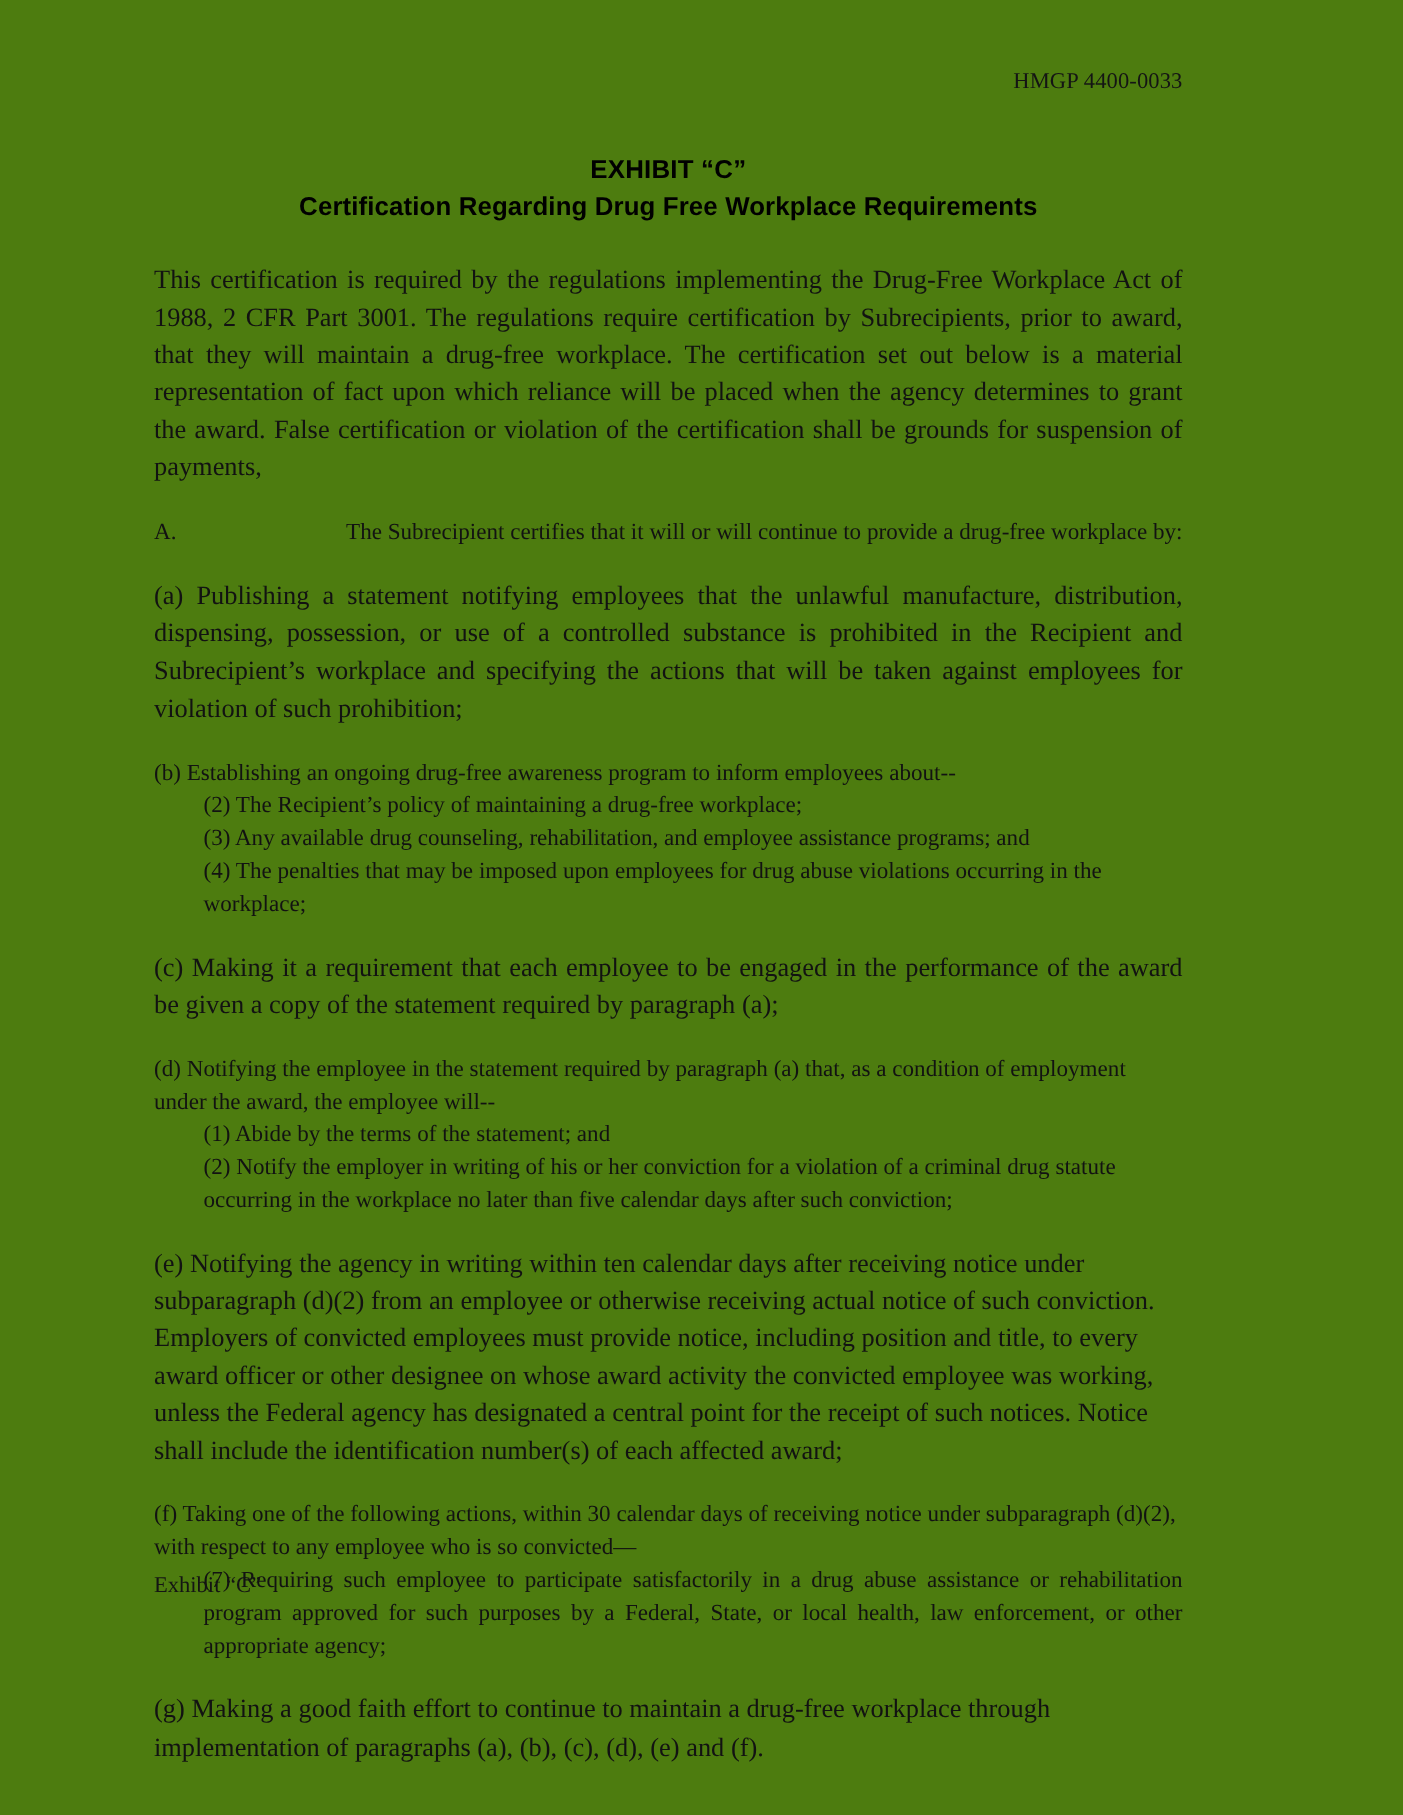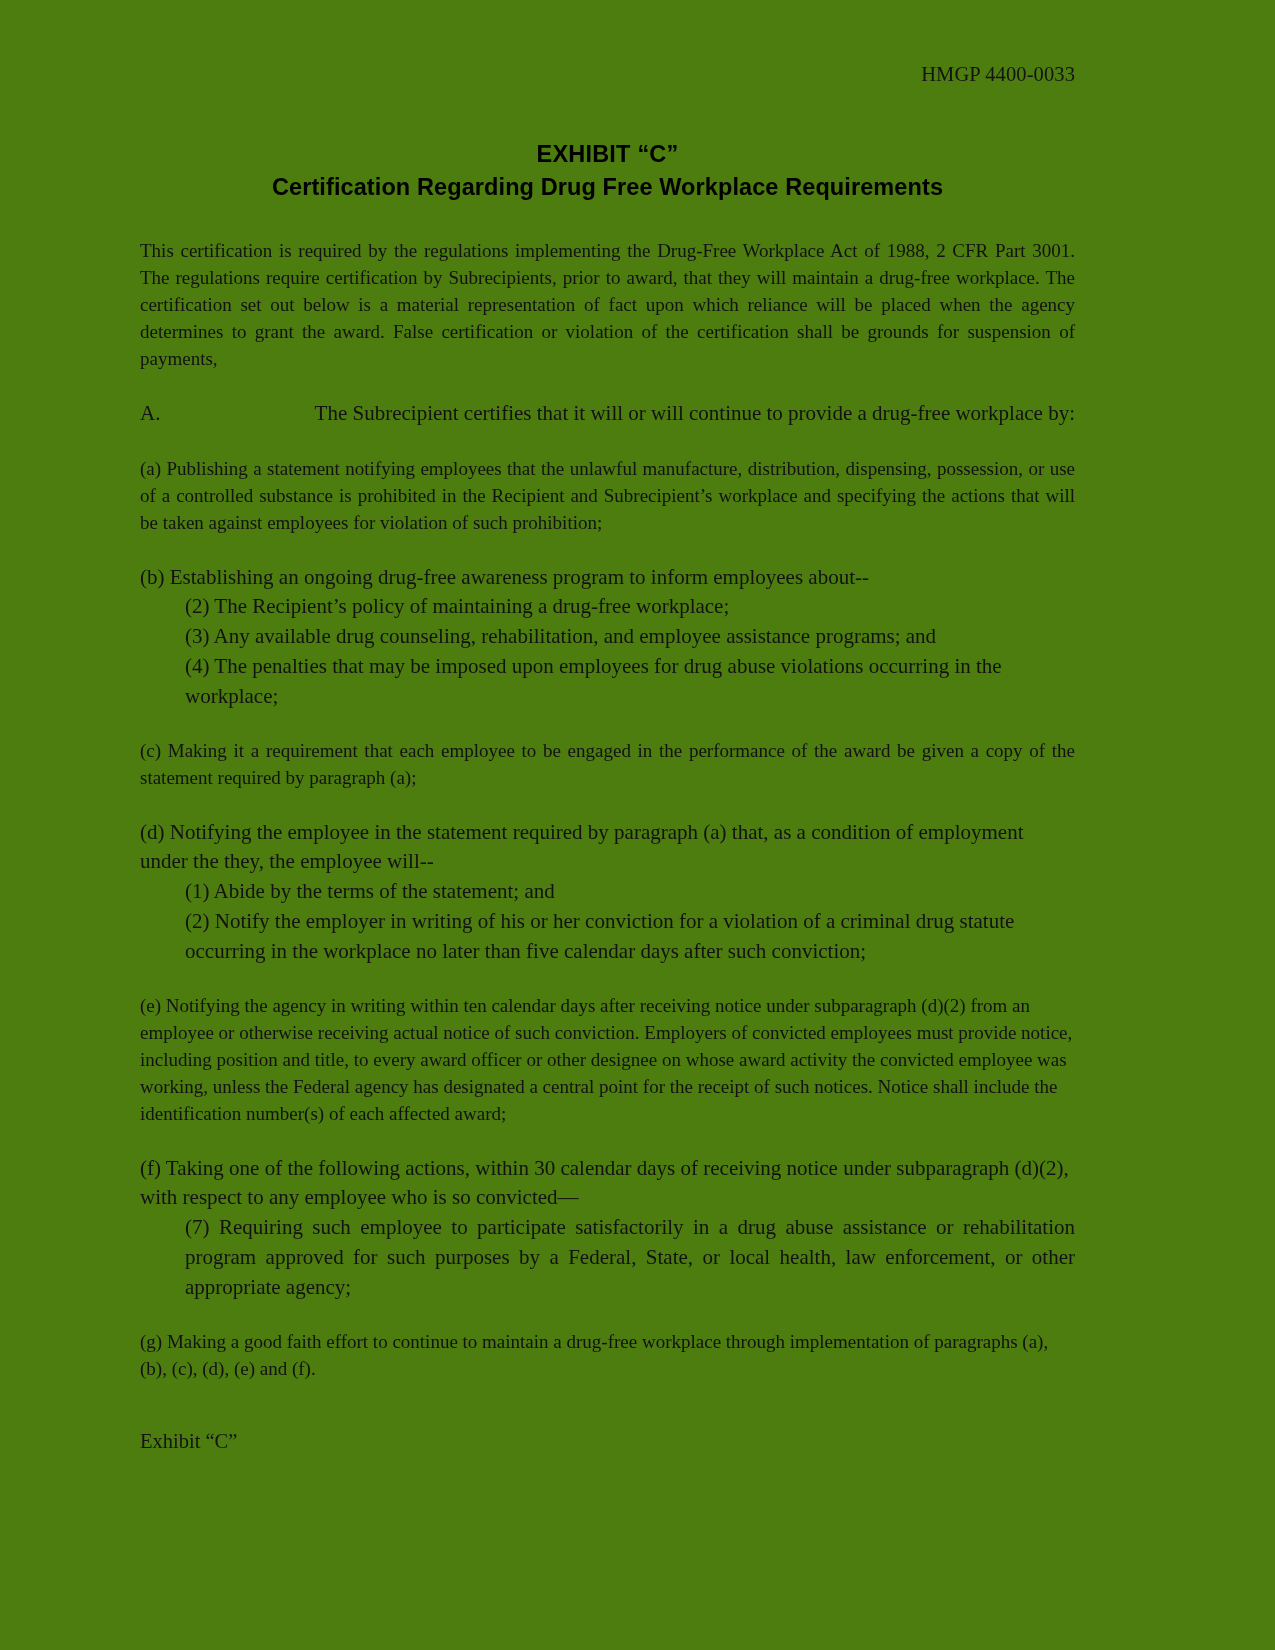--- a/index.html
+++ b/index.html
@@ -48,21 +48,21 @@
     letter-spacing: 0.2px;
   }
   .title-line2 {
     font-size: 23.5px;
     line-height: 1.35;
     letter-spacing: 0.1px;
     margin-top: 2px;
   }
   
   p.para {
-    font-size: 19px;
+    font-size: 24px;
     line-height: 1.42;
     margin: 0 0 26px 0;
     text-align: justify;
     text-justify: inter-word;
     color: #121212;
   }
   p.para.left {
     text-align: left;
   }
   .lettered-item {
@@ -161,21 +161,21 @@
       <ul class="sublist">
         <li>(2)  The Recipient’s policy of maintaining a drug-free workplace;</li>
         <li>(3)  Any available drug counseling, rehabilitation, and employee assistance programs; and</li>
         <li>(4)  The penalties that may be imposed upon employees for drug abuse violations occurring in  the workplace;</li>
       </ul>
     </div>
 
     <p class="para">(c) Making it a requirement that each employee to be engaged in the performance of the award be given a copy of the statement required by paragraph (a);</p>
 
     <div class="lettered-item">
-      <span class="item-head">(d) Notifying the employee in the statement required by paragraph (a) that, as a condition of employment under the they, the employee will--</span>
+      <span class="item-head">(d) Notifying the employee in the statement required by paragraph (a) that, as a condition of employment under the award, the employee will--</span>
       <ul class="sublist">
         <li>(1)  Abide by the terms of the statement; and</li>
         <li>(2)  Notify the employer in writing of his or her conviction for a violation of a criminal drug statute occurring in the workplace no later than five calendar days after such conviction;</li>
       </ul>
     </div>
 
     <p class="para left">(e) Notifying the agency in writing within ten calendar days after receiving notice under subparagraph (d)(2) from an employee or otherwise receiving actual notice of such conviction. Employers of convicted employees must provide notice, including position and title, to every award officer or other designee on whose award activity the convicted employee was working, unless the Federal agency has designated a central point for the receipt of such notices. Notice shall include the identification number(s) of each affected award;</p>
 
     <div class="lettered-item">
       <span class="item-head">(f) Taking one of the following actions, within 30 calendar days of receiving notice under subparagraph (d)(2), with respect to any employee who is so convicted—</span>

